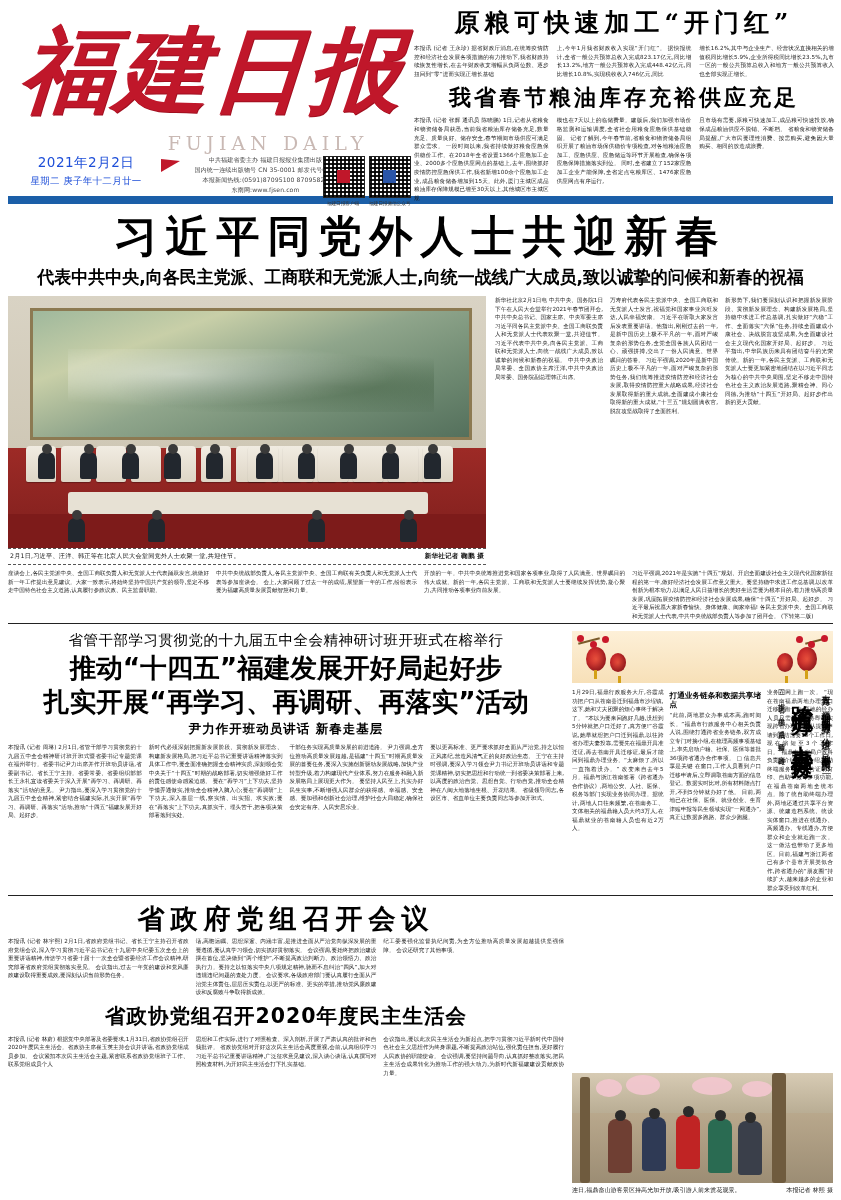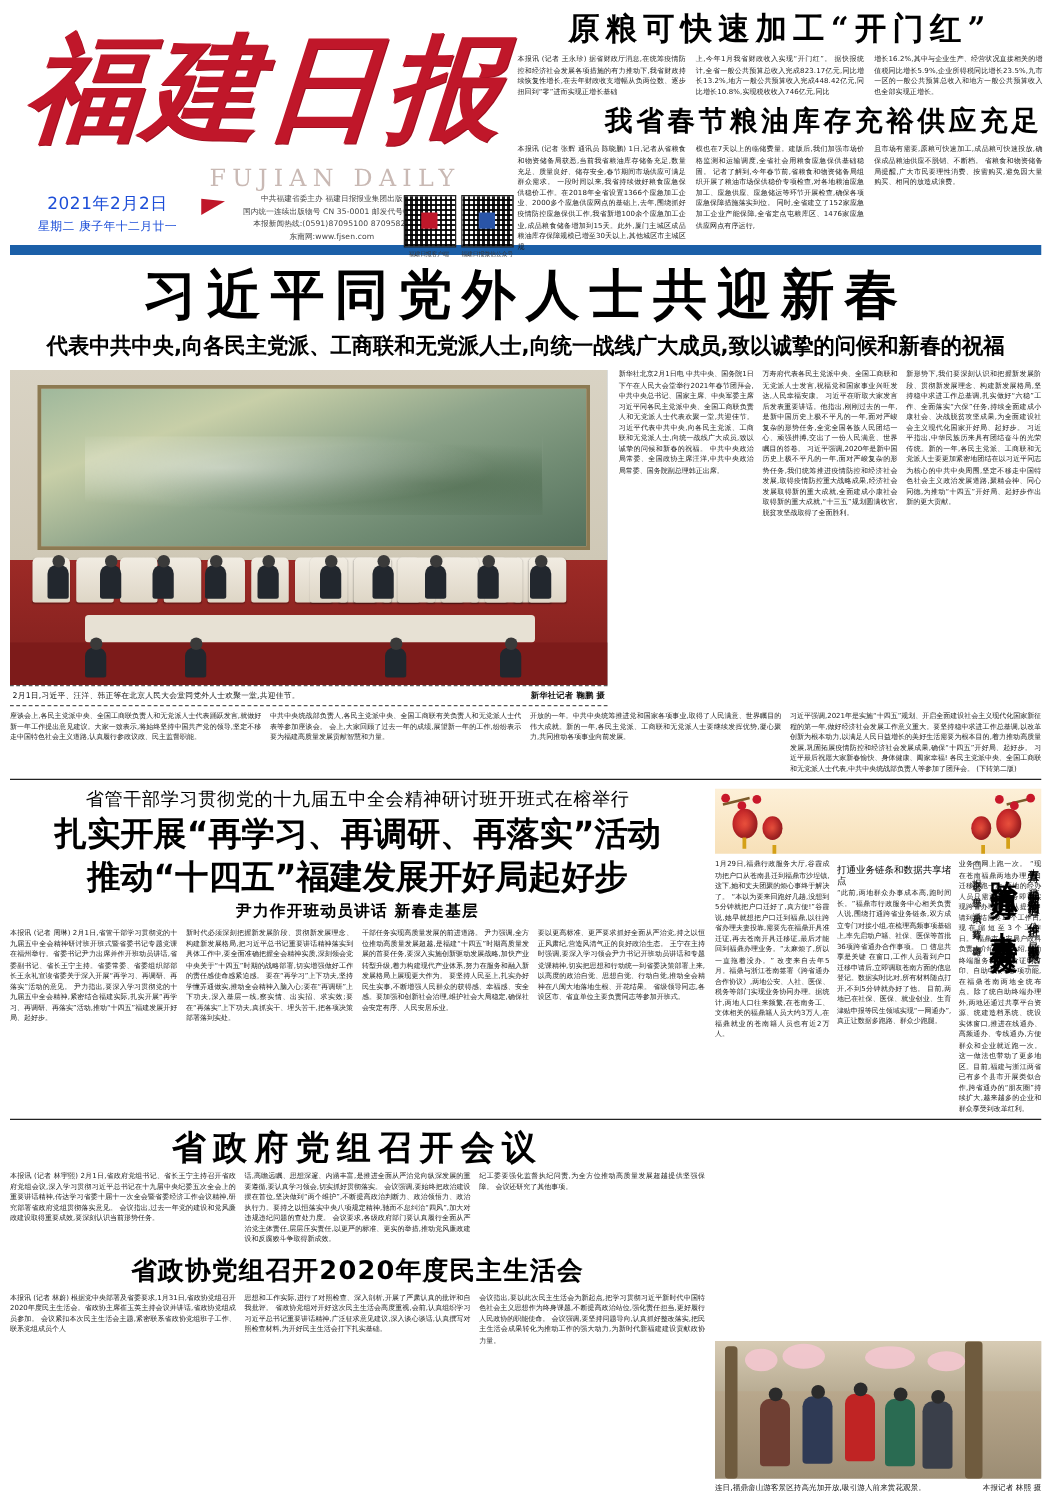--- a/index.html
+++ b/index.html
@@ -51,21 +51,21 @@
   .qrimg.blue:after{background:#2a55a8;}
   .qrcap{font-size:4.8px;text-align:center;margin-top:2px;color:#333;white-space:nowrap;letter-spacing:-0.2px;}
 
   
   .top-right{position:absolute;left:414px;top:8px;width:420px;}
   .th1{font-family:"DejaVu Serif","Liberation Serif",serif;font-weight:bold;font-size:25px;
        text-align:center;letter-spacing:5px;color:#000;line-height:30px;}
   .tr-cols{display:flex;gap:8px;margin-top:6px;}
   .tr-col{flex:1;font-size:5.6px;line-height:8.6px;text-align:justify;color:#1a1a1a;letter-spacing:0.1px;}
   .th2{font-family:"DejaVu Serif","Liberation Serif",serif;font-weight:bold;font-size:22px;
-       text-align:right;letter-spacing:3px;color:#000;margin-top:6px;line-height:27px;}
+       text-align:center;letter-spacing:3px;color:#000;margin-top:6px;line-height:27px;}
   .tr-cols2{display:flex;gap:8px;margin-top:5px;}
 
   
   .rule-blue{height:8px;background:#1b5fa8;margin:0 8px;}
   .rule-thin{height:1px;background:#222;margin:3px 8px;}
 
   
   .banner{padding:6px 22px 2px;}
   .banner h1{
     margin:0;font-family:"DejaVu Serif","Liberation Serif",serif;
@@ -140,21 +140,21 @@
   }
   .lantern{position:absolute;width:20px;height:24px;border-radius:50%;background:radial-gradient(#e8503c,#b3111f);
            box-shadow:inset -3px -3px 6px rgba(0,0,0,.25);}
   .lantern:after{content:"";position:absolute;left:8px;top:23px;width:3px;height:9px;background:#d4a017;}
   .sprig{position:absolute;width:58px;height:20px;}
   .sprig i{position:absolute;width:7px;height:7px;border-radius:50%;background:#c8182a;}
   .sprig b{position:absolute;width:22px;height:2px;background:#7a5a2a;transform:rotate(-14deg);}
 
   .xc-body{display:flex;gap:6px;margin-top:5px;}
   .xc-col{flex:1;font-size:5.6px;line-height:8.5px;text-align:justify;color:#1a1a1a;}
-  .xc-sub{font-family:"DejaVu Sans","Liberation Sans",sans-serif;font-weight:normal;font-size:7.6px;margin:4px 0 2px;color:#000;}
+  .xc-sub{font-family:"DejaVu Sans","Liberation Sans",sans-serif;font-weight:bold;font-size:7.6px;margin:4px 0 2px;color:#000;}
 
   
   .vert-wrap{position:absolute;right:0;top:56px;width:120px;height:300px;display:flex;flex-direction:row-reverse;gap:2px;}
   .vert{writing-mode:vertical-rl;text-orientation:upright;}
   .v-kicker{font-family:"DejaVu Serif","Liberation Serif",serif;font-size:9.5px;line-height:13px;letter-spacing:1px;color:#000;height:250px;}
   .v-main{font-family:"DejaVu Serif","Liberation Serif",serif;font-weight:bold;font-size:22px;letter-spacing:3px;color:#000;height:270px;}
   .v-by{font-family:"DejaVu Sans","Liberation Sans",sans-serif;font-size:7.4px;letter-spacing:1px;color:#111;height:230px;}
 
   
   .sec3{display:flex;padding:6px 8px 0;gap:8px;}
@@ -314,22 +314,22 @@
 习近平最后祝愿大家新春愉快、身体健康、阖家幸福!
 各民主党派中央、全国工商联和无党派人士代表,中共中央统战部负责人等参加了团拜会。
 (下转第二版)</div>
   </div>
 
   <div class="rule-thin"></div>
 
   <div class="sec2">
     <div class="sec2-left">
       <div class="s2-kicker">省管干部学习贯彻党的十九届五中全会精神研讨班开班式在榕举行</div>
+      <div class="s2-h1">推动“十四五”福建发展开好局起好步</div>
       <div class="s2-h1">扎实开展“再学习、再调研、再落实”活动</div>
-      <div class="s2-h1">推动“十四五”福建发展开好局起好步</div>
       <div class="s2-sub">尹力作开班动员讲话 新春走基层</div>
       <div class="s2-cols">
         <div class="s2-col">本报讯 (记者 周琳) 2月1日,省管干部学习贯彻党的十九届五中全会精神研讨班开班式暨省委书记专题党课在福州举行。省委书记尹力出席并作开班动员讲话,省委副书记、省长王宁主持。省委常委、省委组织部部长王永礼宣读省委关于深入开展“再学习、再调研、再落实”活动的意见。
 尹力指出,要深入学习贯彻党的十九届五中全会精神,紧密结合福建实际,扎实开展“再学习、再调研、再落实”活动,推动“十四五”福建发展开好局、起好步。</div>
         <div class="s2-col">新时代必须深刻把握新发展阶段、贯彻新发展理念、构建新发展格局,把习近平总书记重要讲话精神落实到具体工作中,要全面准确把握全会精神实质,深刻领会党中央关于“十四五”时期的战略部署,切实增强做好工作的责任感使命感紧迫感。
 要在“再学习”上下功夫,坚持学懂弄通做实,推动全会精神入脑入心;要在“再调研”上下功夫,深入基层一线,察实情、出实招、求实效;要在“再落实”上下功夫,真抓实干、埋头苦干,把各项决策部署落到实处。</div>
         <div class="s2-col">干部任务实现高质量发展的前进道路。
 尹力强调,全方位推动高质量发展超越,是福建“十四五”时期高质量发展的首要任务,要深入实施创新驱动发展战略,加快产业转型升级,着力构建现代产业体系,努力在服务和融入新发展格局上展现更大作为。
 要坚持人民至上,扎实办好民生实事,不断增强人民群众的获得感、幸福感、安全感。要加强和创新社会治理,维护社会大局稳定,确保社会安定有序、人民安居乐业。</div>
         <div class="s2-col">要以更高标准、更严要求抓好全面从严治党,持之以恒正风肃纪,营造风清气正的良好政治生态。

